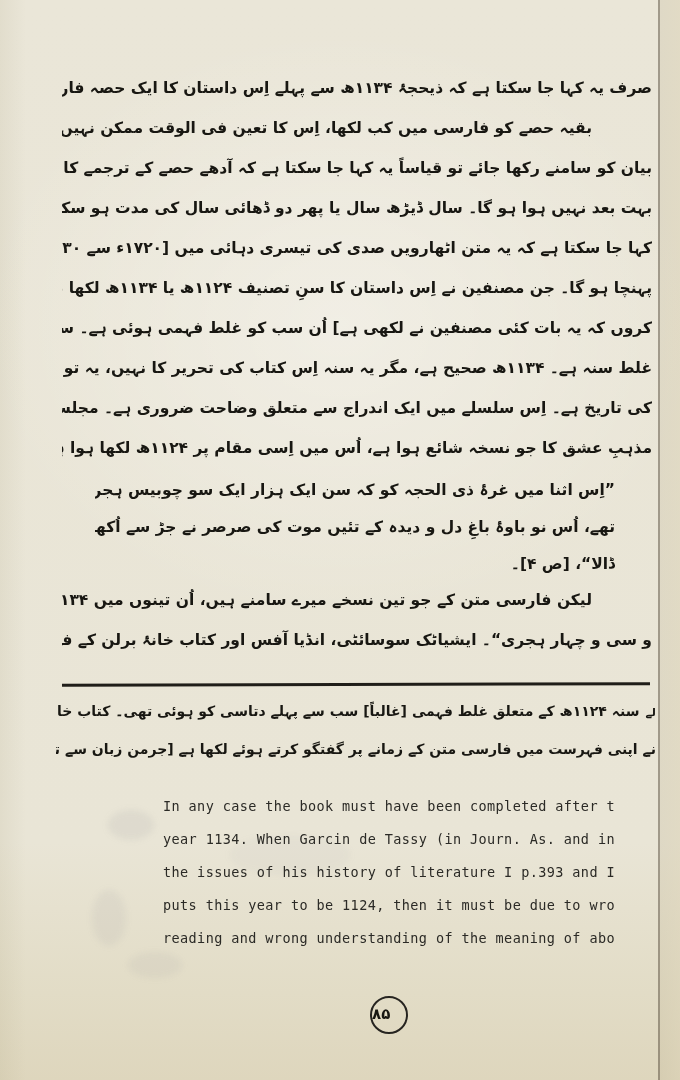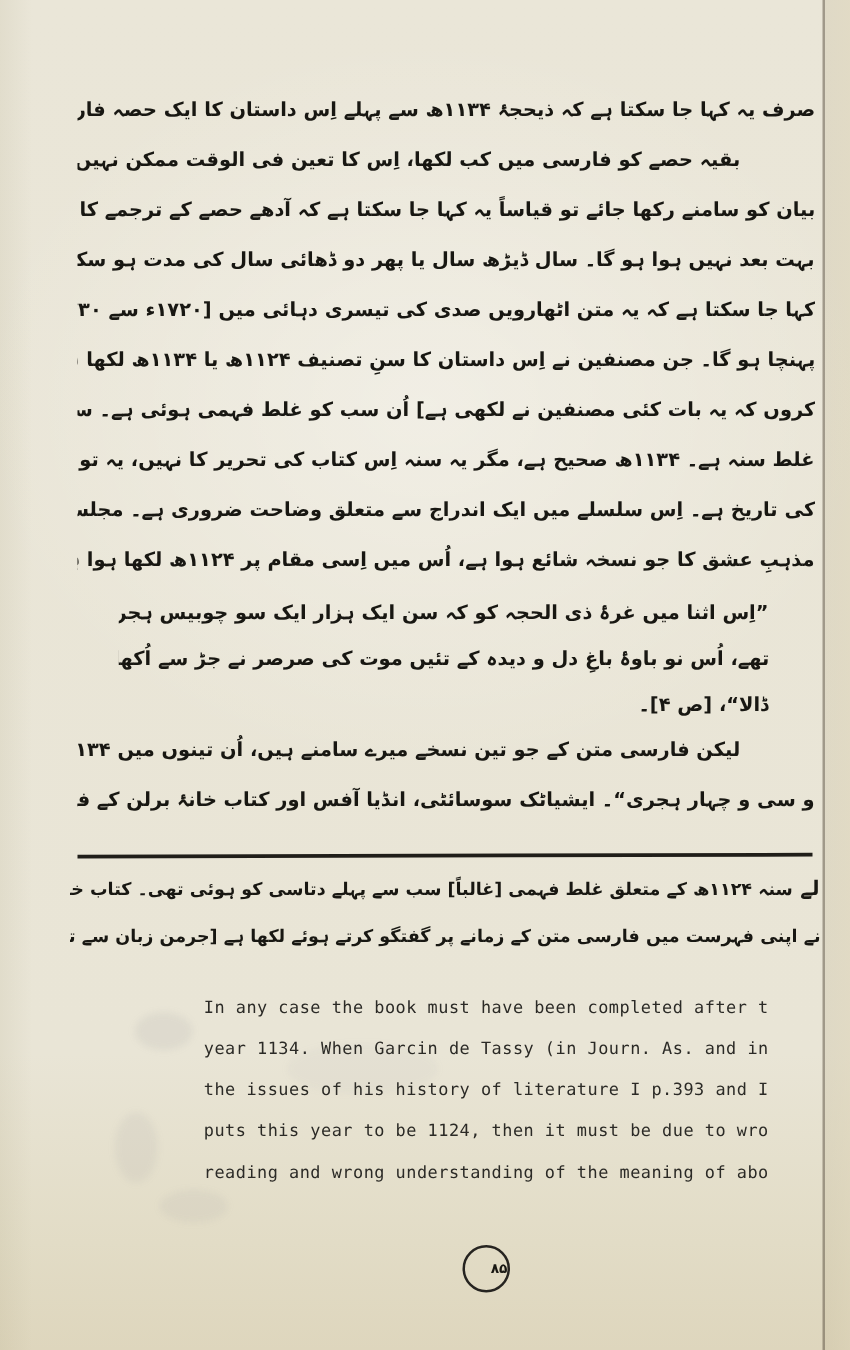--- a/index.html
+++ b/index.html
@@ -22,32 +22,32 @@
 
   .quote-block{position:absolute;top:472px;left:95px;width:520px;}
   .q-line{height:37px;line-height:37px;font-size:15.5px;text-align:justify;text-align-last:justify;white-space:nowrap;overflow:hidden;}
   .q-line.short{text-align:right;text-align-last:right;}
 
   .para2-block{position:absolute;top:580px;left:62px;width:590px;}
 
   .fn-rule{position:absolute;top:683px;left:62px;width:588px;height:2.5px;background:#201e19;transform:rotate(-0.15deg);}
   .fn-block{position:absolute;top:692px;left:56px;width:600px;}
   .fn-line{height:38px;line-height:38px;font-size:14px;text-align:justify;text-align-last:justify;white-space:nowrap;overflow:hidden;}
-  .fn-marker{font-size:16px;padding-left:6px;}
+  .fn-marker{font-size:11px;padding-left:6px;}
 
   .english-block{position:absolute;top:790px;left:163px;width:452px;
     font-family:"DejaVu Sans Mono",monospace;color:#2b2a26;}
   .e-line{height:33px;line-height:33px;font-size:13.5px;letter-spacing:0.4px;
     text-align:justify;text-align-last:justify;white-space:nowrap;overflow:hidden;}
   .e-line.last{text-align-last:left;}
 
   .page-number{
     position:absolute;top:996px;left:370px;width:38px;height:38px;
     border:2px solid #262420;border-radius:50%;box-sizing:border-box;
-    text-align:right;line-height:33px;font-size:11px;font-weight:bold;color:#181712;direction:rtl;
+    text-align:left;line-height:33px;font-size:15px;font-weight:bold;color:#181712;direction:rtl;
   }
   .smudge{position:absolute;border-radius:50%;filter:blur(3px);}
   .sm1{left:108px;top:810px;width:46px;height:30px;background:rgba(130,130,140,0.10);}
   .sm2{left:92px;top:890px;width:34px;height:56px;background:rgba(130,130,140,0.09);}
   .sm3{left:128px;top:952px;width:54px;height:26px;background:rgba(130,130,140,0.08);}
   .sm4{left:230px;top:835px;width:120px;height:40px;background:rgba(140,140,150,0.05);}
 </style>
 </head>
 <body>
 

